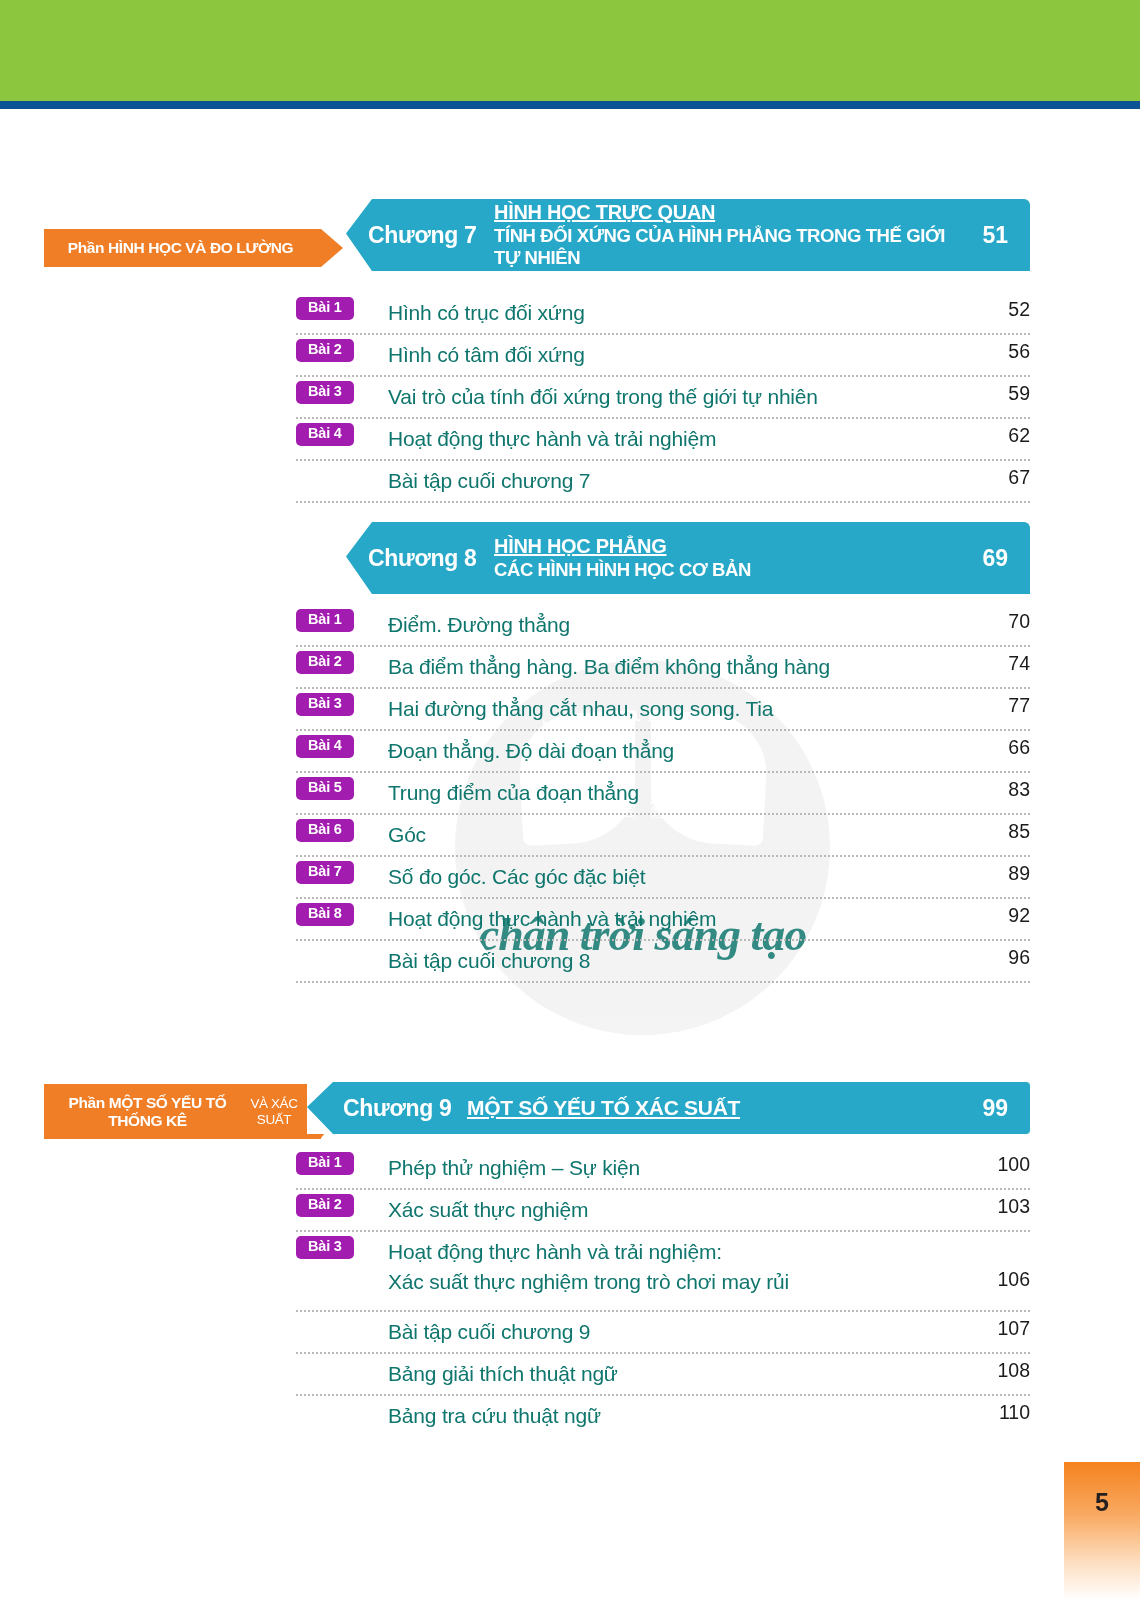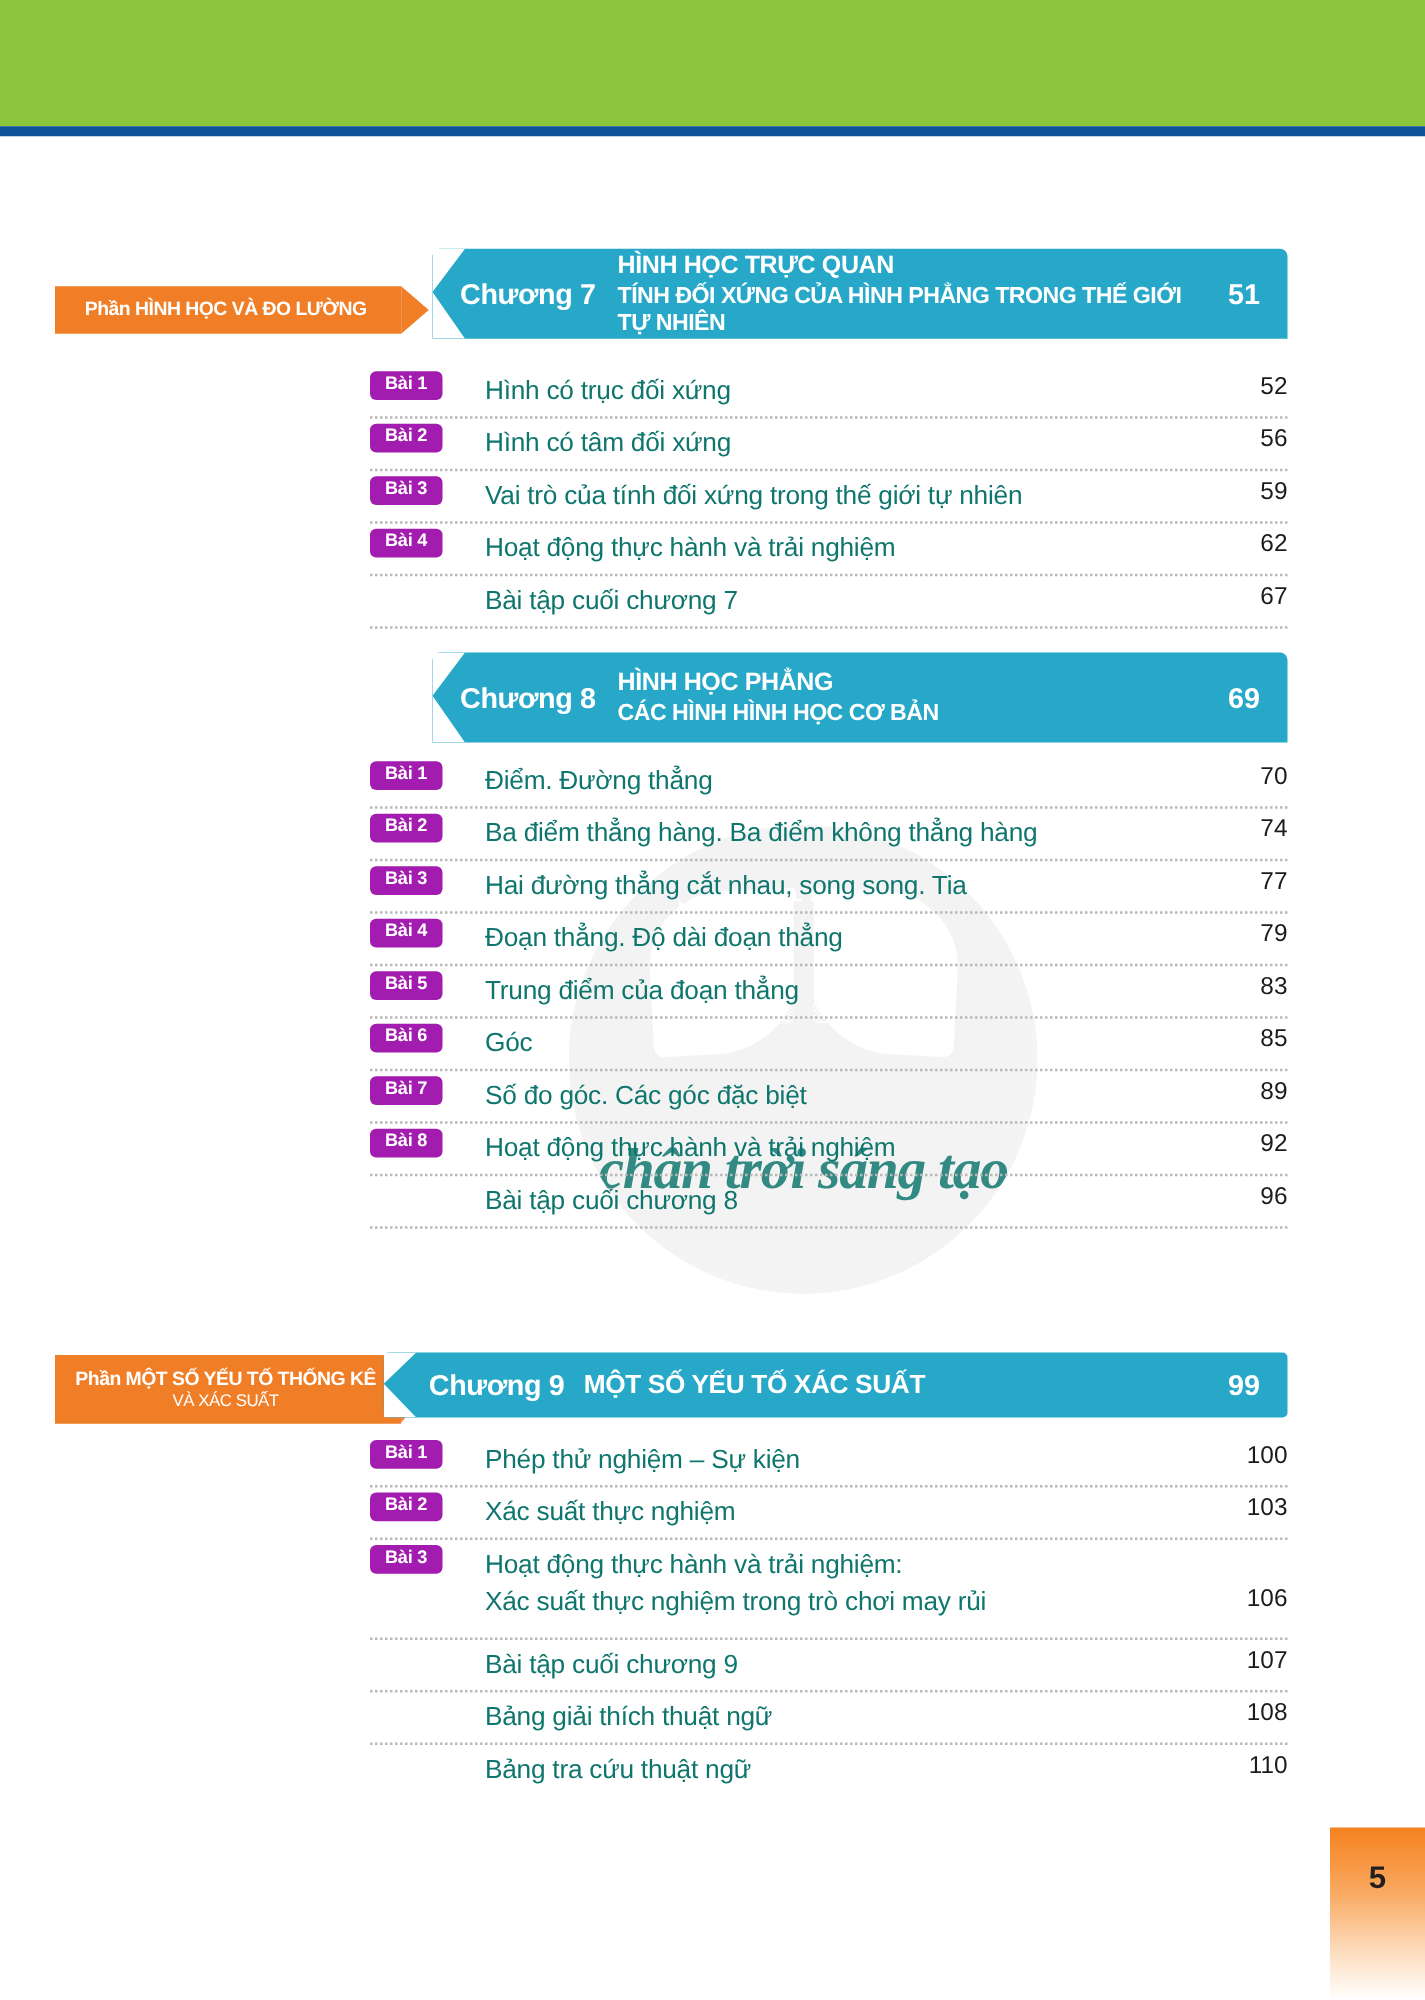--- a/index.html
+++ b/index.html
@@ -127,21 +127,21 @@
     width: 0; height: 0;
     border-top: 19px solid transparent;
     border-bottom: 19px solid transparent;
     border-left: 22px solid #F07E26;
   }
   .part-tag .small { font-size: 13.5px; font-weight: 400; }
 
   #part-geo { left: 44px; top: 229px; width: 277px; }
   #part-stat {
     left: 44px; top: 1084px; width: 277px; height: 55px;
-    flex-direction: column; justify-content: center;
+    flex-direction: row; justify-content: center;
   }
   #part-stat::after {
     border-top-width: 27.5px;
     border-bottom-width: 27.5px;
   }
 
   
   .chapter {
     position: absolute;
     background: #27A8C8;
@@ -171,20 +171,21 @@
     flex: 0 0 auto;
   }
   .chapter-titles {
     flex: 1 1 auto;
     line-height: 1.18;
   }
   .chapter-t1 {
     font-size: 20px;
     font-weight: 700;
     letter-spacing: -0.3px;
+    text-decoration: underline;
   }
   .chapter-t2 {
     font-size: 18.5px;
     font-weight: 700;
     letter-spacing: -0.4px;
   }
   .chapter-page {
     flex: 0 0 auto;
     font-size: 23px;
     font-weight: 700;
@@ -375,21 +376,21 @@
         <span class="badge">Bài 3</span>
       </div>
       <div class="title-cell">Hai đường thẳng cắt nhau, song song. Tia</div>
       <div class="page-cell">77</div>
     </div>
     <div class="row h1">
       <div class="badge-cell">
         <span class="badge">Bài 4</span>
       </div>
       <div class="title-cell">Đoạn thẳng. Độ dài đoạn thẳng</div>
-      <div class="page-cell">79</div>
+      <div class="page-cell">66</div>
     </div>
     <div class="row h1">
       <div class="badge-cell">
         <span class="badge">Bài 5</span>
       </div>
       <div class="title-cell">Trung điểm của đoạn thẳng</div>
       <div class="page-cell">83</div>
     </div>
     <div class="row h1">
       <div class="badge-cell">

